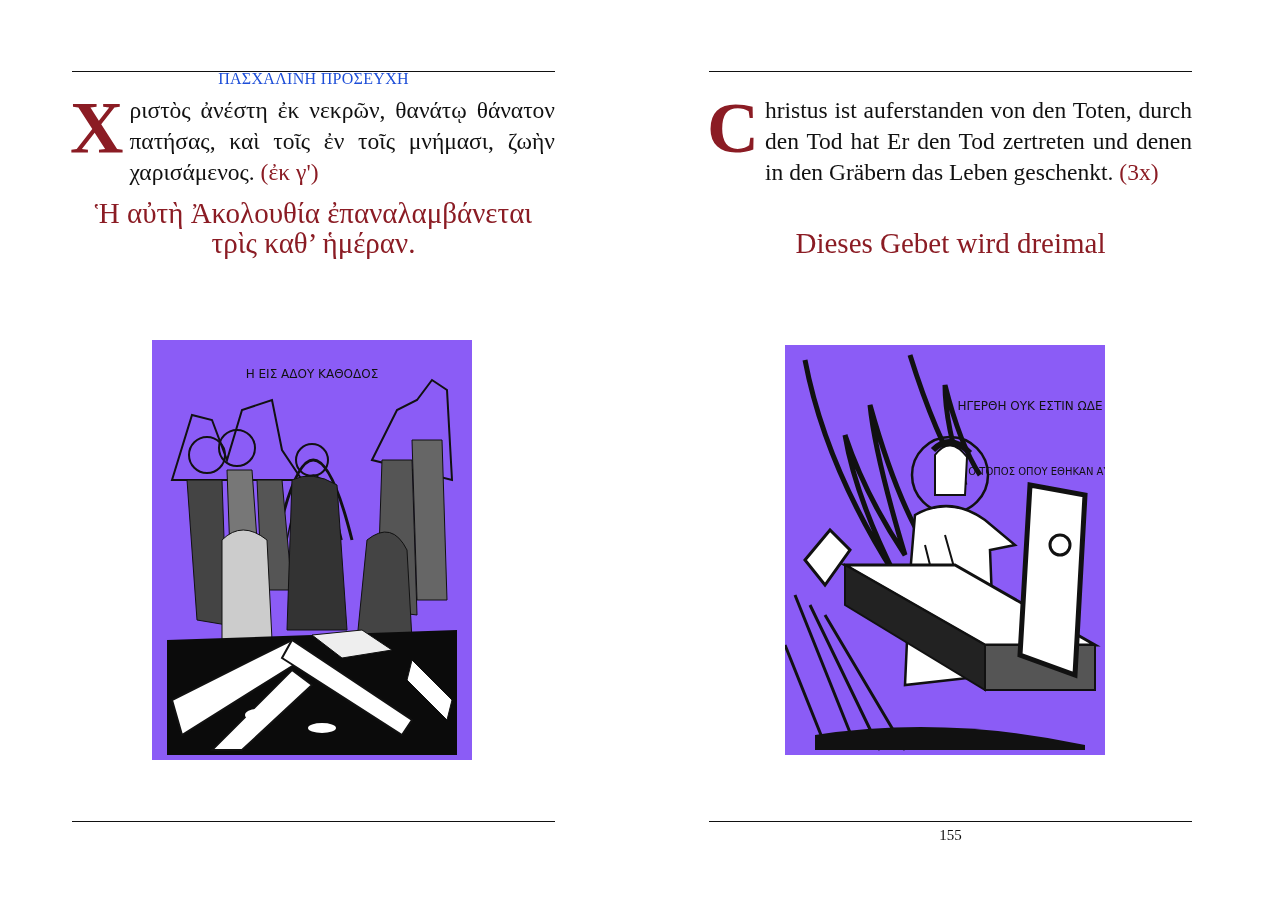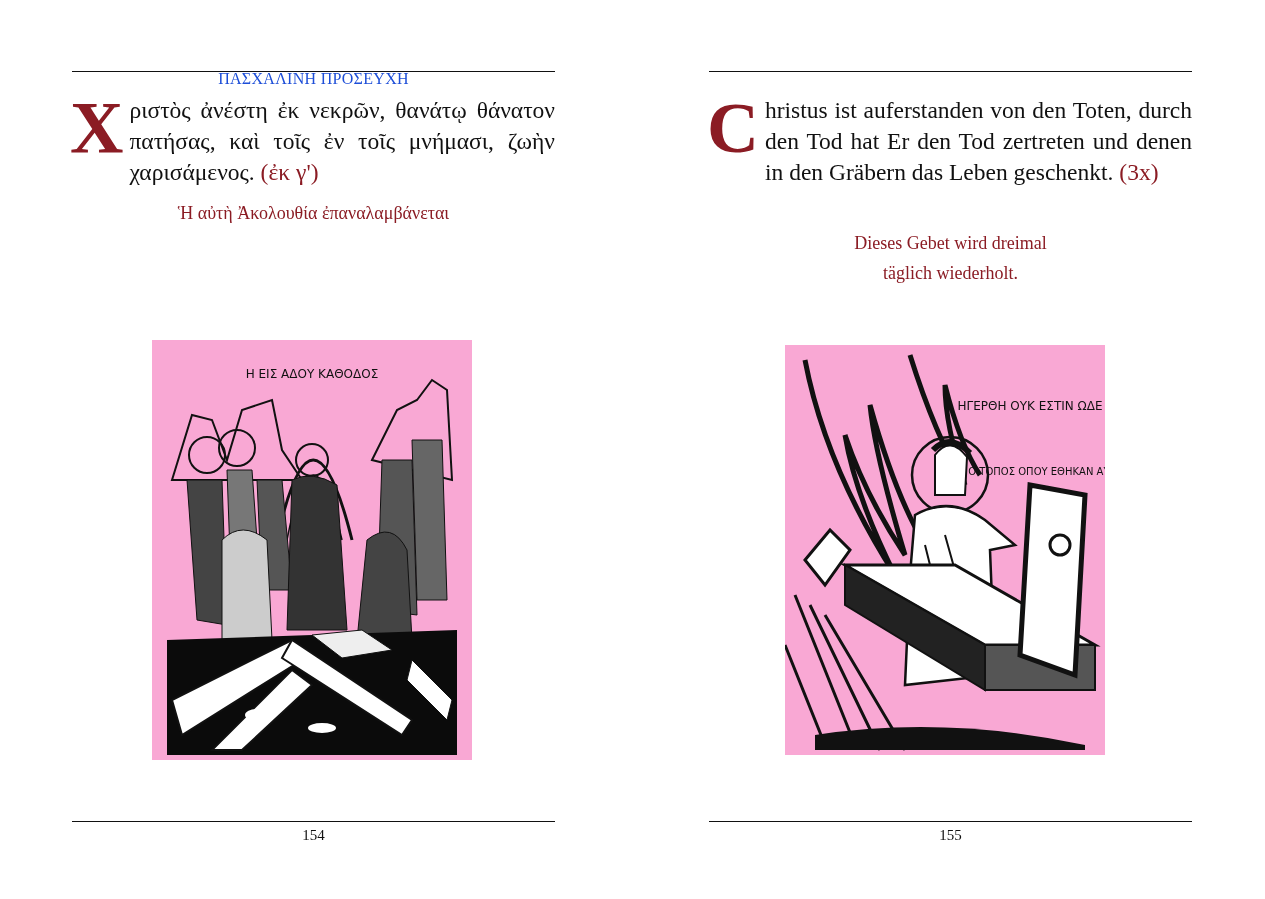--- a/index.html
+++ b/index.html
@@ -21,25 +21,25 @@
       text-align: justify; color: #111;
     }
     .dropcap {
       float: left; font-family: "Liberation Serif", serif; font-weight: bold; color: #8b1c24;
       font-size: 72px; line-height: 58px; margin: 4px 6px 0 -2px; height: 60px;
     }
     .dropcap.greek { font-size: 74px; }
     .rubric { color: #8b1c24; font-family: Liberation Serif, serif; }
     .note {
       position: absolute; left: 0; right: 0; text-align: center;
-      font-family: "Liberation Serif", serif; font-size: 18px; line-height: 30px; color: #8b1c24;
+      font-family: "Liberation Serif", serif; font-size: 29px; line-height: 30px; color: #8b1c24;
     }
     .page.left .note { top: 198px; }
     .page.right .note { top: 228px; }
-    .illustration { position: absolute; background: #f9a8d4; }
+    .illustration { position: absolute; background: #8b5cf6; }
     .page.left .illustration { left: 80px; top: 340px; width: 320px; height: 420px; }
     .page.right .illustration { left: 76px; top: 345px; width: 320px; height: 410px; }
     .illustration svg { width: 100%; height: 100%; display: block; }
     .foot-rule { position: absolute; top: 821px; left: 0; right: 0; border-top: 1.4px solid #111; }
     .folio {
       position: absolute; top: 827px; left: 0; right: 0; text-align: center;
       font-family: "Liberation Serif", serif; font-size: 15px; color: #111;
     }
     .caption-greek { font-family: "DejaVu Sans", sans-serif; font-size: 12px; fill: #111; }
   </style>
@@ -50,20 +50,21 @@
   <div class="running-head">ΠΑΣΧΑΛΙΝΗ ΠΡΟΣΕΥΧΗ</div>
   <div class="head-rule"></div>
 
   <div class="body-text">
     <span class="dropcap greek">Χ</span><span>ριστὸς ἀνέστη ἐκ νεκρῶν, θανάτῳ θάνατον πατήσας, καὶ τοῖς ἐν τοῖς μνήμασι, ζωὴν χαρισάμενος.</span>
     <span class="rubric">(ἐκ γ')</span>
   </div>
 
   <div class="note">
     <div>Ἡ αὐτὴ Ἀκολουθία ἐπαναλαμβάνεται</div>
+    <div>τρὶς καθ’ ἡμέραν.</div>
   </div>
 
   <div class="illustration">
     <svg viewBox="0 0 320 420">
       <text x="160" y="38" text-anchor="middle" class="caption-greek">Η ΕΙΣ ΑΔΟΥ ΚΑΘΟΔΟΣ</text>
 
       <path d="M20 140 L40 75 L60 80 L75 120 L90 70 L120 60 L130 110 L150 140 Z" fill="none" stroke="#111" stroke-width="2"></path>
       <path d="M220 120 L245 70 L265 60 L280 40 L295 50 L300 140 Z" fill="none" stroke="#111" stroke-width="2"></path>
 
       <path d="M125 200 Q160 40 200 200" fill="none" stroke="#111" stroke-width="3"></path>
@@ -87,34 +88,32 @@
       <path d="M140 300 L260 380 L250 395 L130 318 Z" fill="#fff" stroke="#111" stroke-width="2"></path>
       <path d="M160 295 L210 290 L240 310 L190 318 Z" fill="#eee" stroke="#111"></path>
       <path d="M260 320 L300 360 L295 380 L255 340 Z" fill="#fff" stroke="#111"></path>
       <path d="M60 410 L140 330 L160 345 L90 410 Z" fill="#fff" stroke="#111" stroke-width="2"></path>
       <ellipse cx="105" cy="375" rx="12" ry="6" fill="#fff"></ellipse>
       <ellipse cx="170" cy="388" rx="14" ry="5" fill="#fff"></ellipse>
     </svg>
   </div>
 
   <div class="foot-rule"></div>
-  <div class="folio">154</div>
 </div>
 
 <div class="page right">
   <div class="head-rule"></div>
 
   <div class="body-text">
     <span class="dropcap">C</span><span>hristus ist auferstanden von den Toten, durch den Tod hat Er den Tod zertreten und denen in den Gräbern das Leben geschenkt.</span>
     <span class="rubric">(3x)</span>
   </div>
 
   <div class="note">
     <div>Dieses Gebet wird dreimal</div>
-    <div>täglich wiederholt.</div>
   </div>
 
   <div class="illustration">
     <svg viewBox="0 0 320 410">
       <text x="245" y="65" text-anchor="middle" class="caption-greek">ΗΓΕΡΘΗ ΟΥΚ ΕΣΤΙΝ ΩΔΕ</text>
       <text x="255" y="130" text-anchor="middle" class="caption-greek" style="font-size:10px">ΙΔΕ Ο ΤΟΠΟΣ ΟΠΟΥ ΕΘΗΚΑΝ ΑΥΤΟΝ</text>
 
       <path d="M20 15 Q40 120 110 230 Q70 150 60 90 Q80 150 120 210 Q90 110 85 60 Q110 150 140 200" fill="none" stroke="#111" stroke-width="5"></path>
       <path d="M125 10 Q150 90 180 140 Q160 80 160 40 Q175 100 195 130" fill="none" stroke="#111" stroke-width="5"></path>
 

